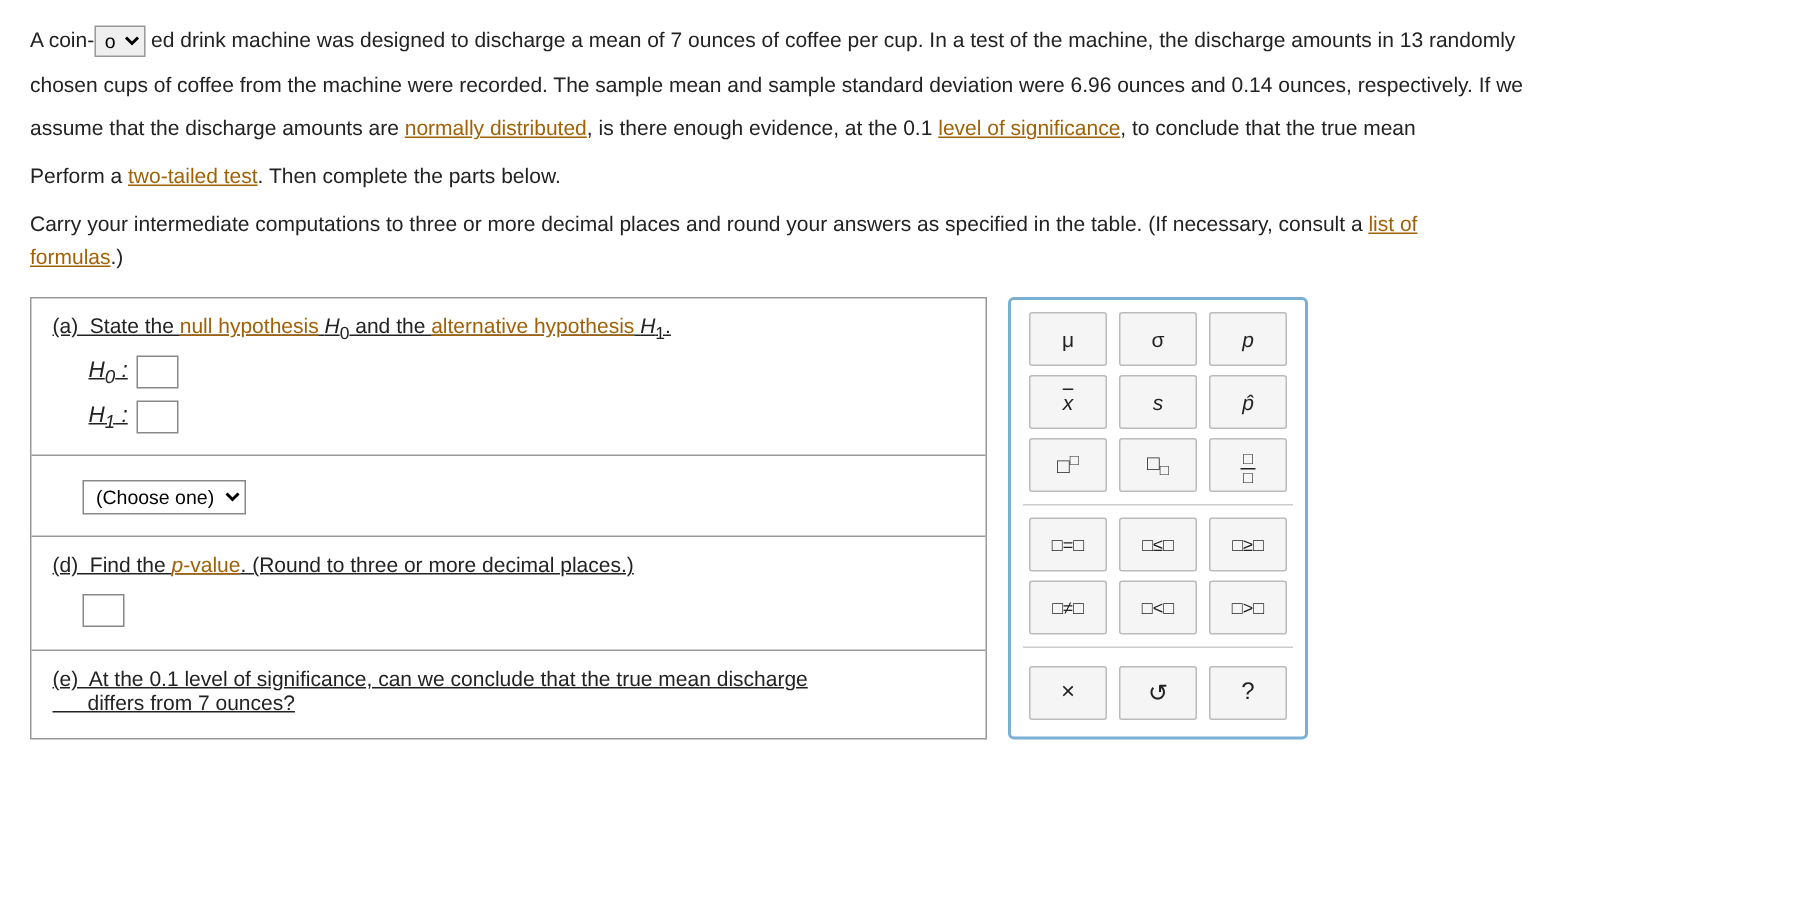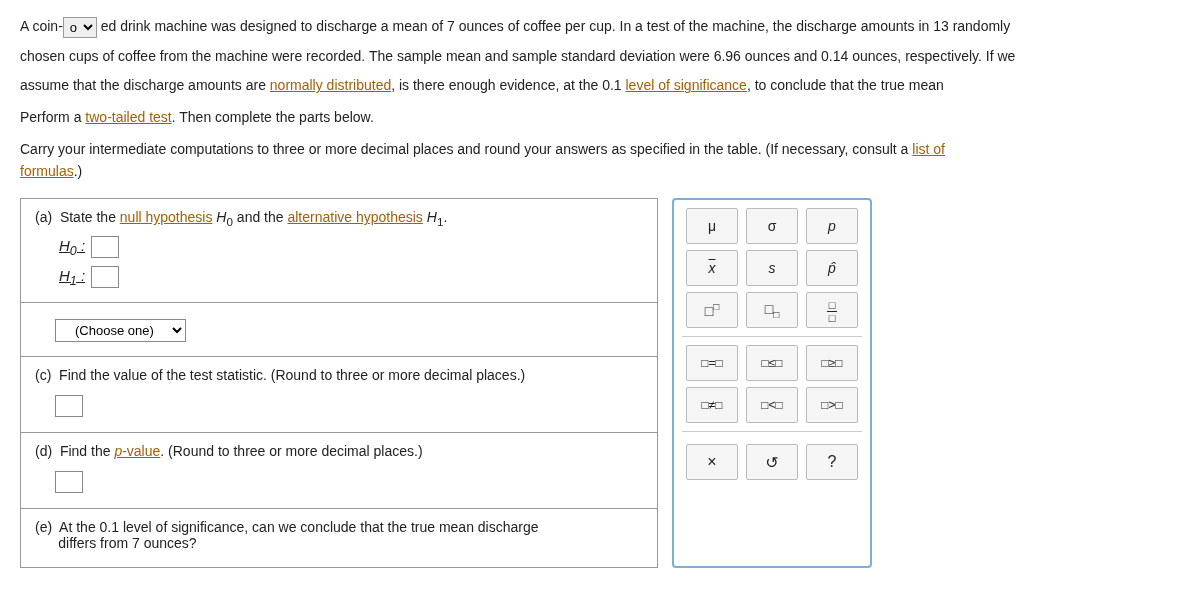--- a/index.html
+++ b/index.html
@@ -34,20 +34,21 @@
     }
     .question-block {
       border-bottom: 1px solid #999;
       padding: 10px 14px;
     }
     .question-block:last-child {
       border-bottom: none;
     }
     .question-label {
       margin-bottom: 6px;
+      text-decoration: underline;
     }
     .hypothesis-row {
       display: flex;
       align-items: center;
       margin: 8px 0 4px 24px;
       font-size: 15px;
       text-decoration: underline;
     }
     .hypothesis-row .h-label {
       font-style: italic;
@@ -58,21 +59,21 @@
       border: 1px solid #888;
       width: 28px;
       height: 22px;
       display: inline-block;
       vertical-align: middle;
       background: #fff;
     }
     .select-box {
       border: 1px solid #888;
       background: #fff;
-      padding: 2px 15px;
+      padding: 2px 4px;
       font-size: 13px;
       appearance: auto;
       cursor: pointer;
     }
     .select-row {
       margin: 6px 0 4px 20px;
     }
     .answer-input {
       border: 1px solid #888;
       width: 28px;
@@ -198,26 +199,20 @@
         <select class="select-box">
           <option>(Choose one)</option>
           <option>z</option>
           <option>t</option>
           <option>chi-square</option>
           <option>F</option>
         </select>
       </div>
     </div>
 
-    <div class="question-block">
-      <div class="question-label">
-        (c)&nbsp; Find the value of the test statistic. (Round to three or more decimal places.)
-      </div>
-      <div class="answer-input"></div>
-    </div>
 
     <div class="question-block">
       <div class="question-label">
         (d)&nbsp; Find the <a href="#"><em>p</em>-value</a>. (Round to three or more decimal places.)
       </div>
       <div class="answer-input"></div>
     </div>
 
     <div class="question-block">
       <div class="question-label">

